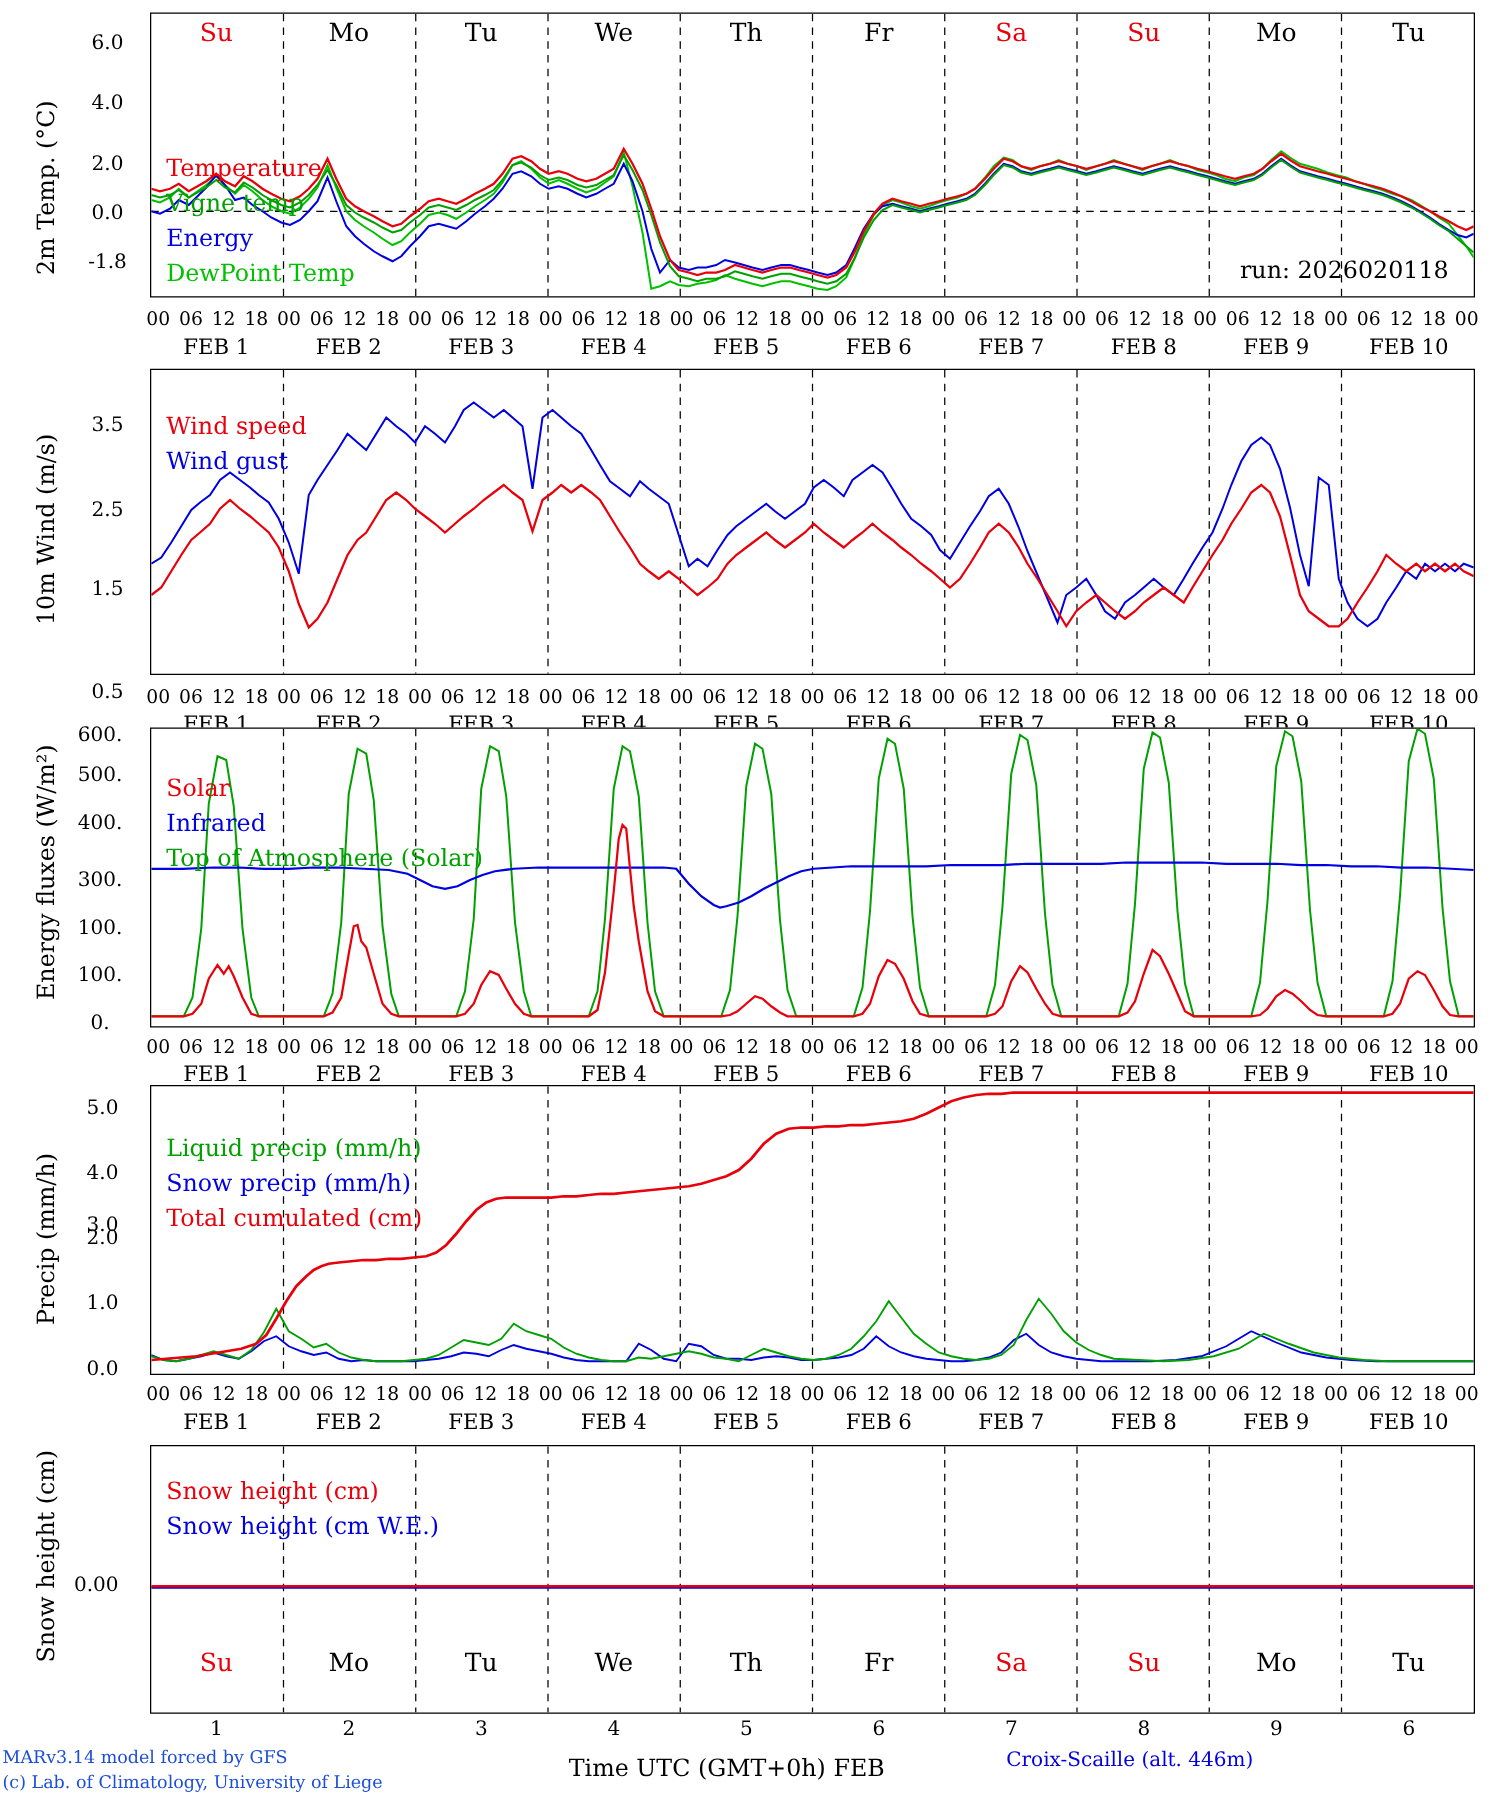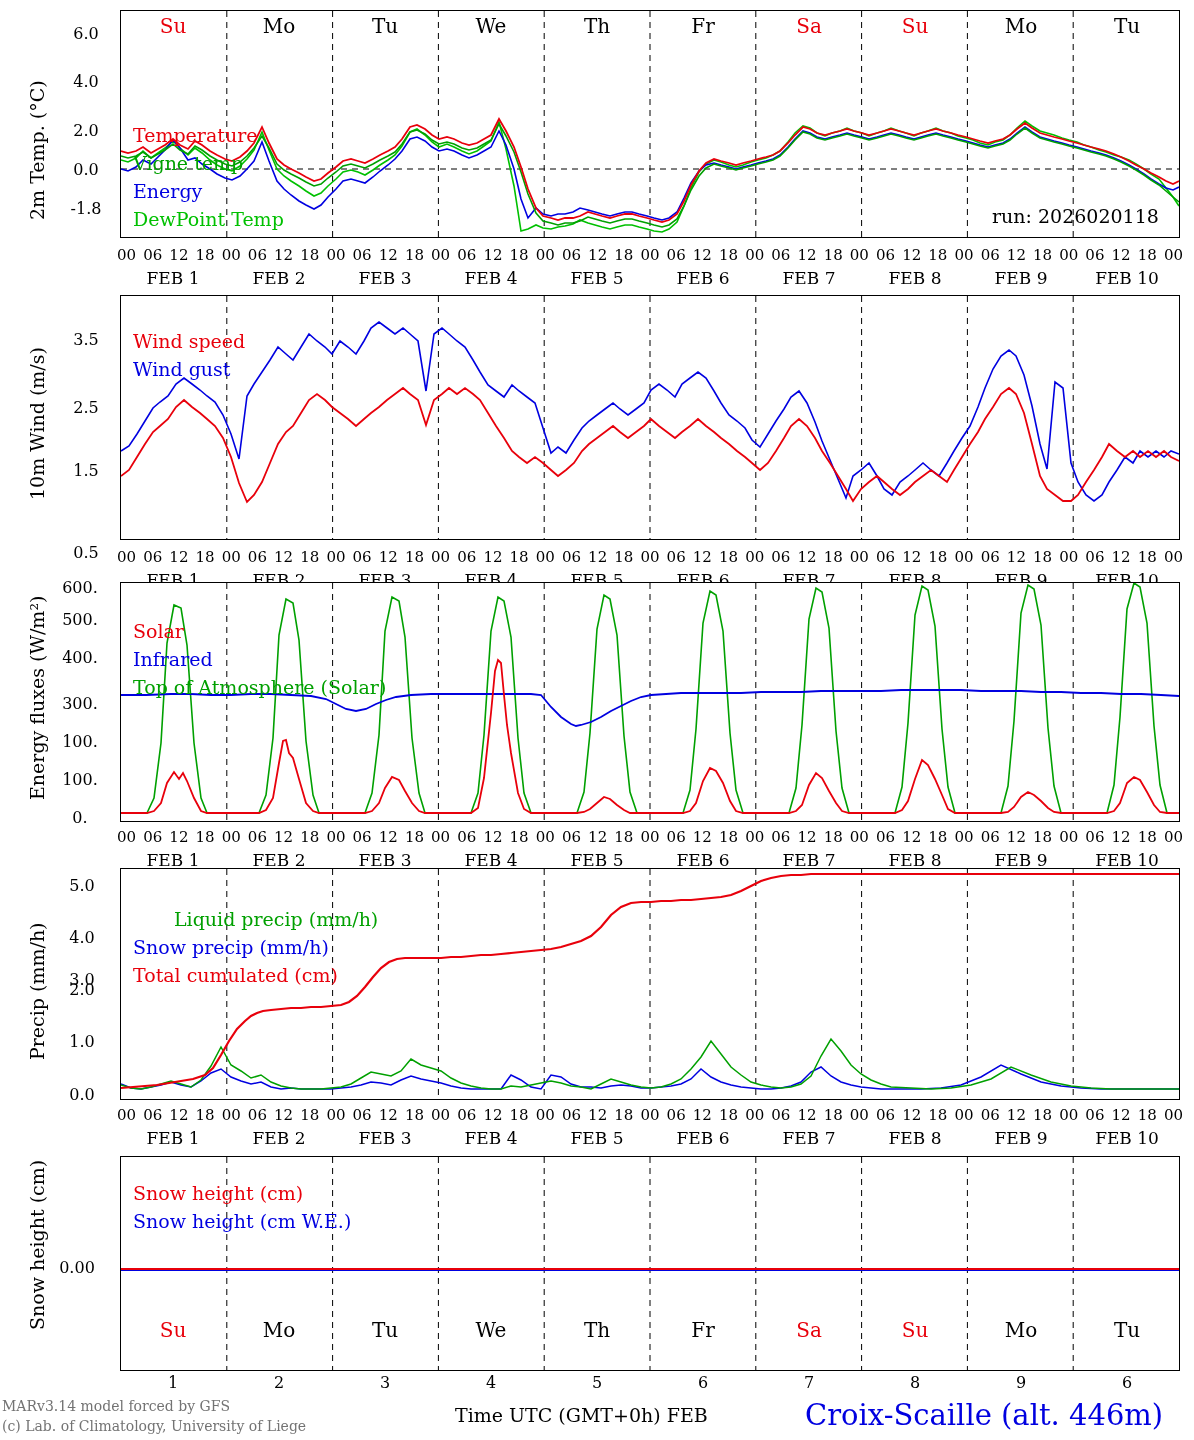--- a/index.html
+++ b/index.html
@@ -10,23 +10,23 @@
   .ylabel{position:absolute;transform-origin:0 0;transform:rotate(-90deg);font-size:19px;white-space:nowrap;}
   .legend{position:absolute;font-size:19px;white-space:nowrap;}
   .red{color:#e8000b;}
   .green{color:#00a000;}
   .blue{color:#0000e0;}
   .tickrow{position:absolute;font-size:15px;letter-spacing:0;white-space:nowrap;font-family:"DejaVu Serif",serif;}
   .daterow{position:absolute;font-size:17px;white-space:nowrap;}
   .dow{position:absolute;font-size:20px;white-space:nowrap;}
   .axisnum{position:absolute;font-size:16px;text-align:center;white-space:nowrap;}
   .runlabel{position:absolute;font-size:19px;white-space:nowrap;}
-  .footleft{position:absolute;font-size:14px;color:#737373;white-space:nowrap;}
+  .footleft{position:absolute;font-size:14px;color:#1d4ed8;white-space:nowrap;}
   .footcenter{position:absolute;font-size:19px;white-space:nowrap;}
-  .footright{position:absolute;font-size:29px;color:#0000e0;white-space:nowrap;}
+  .footright{position:absolute;font-size:16px;color:#0000e0;white-space:nowrap;}
   .daynum{position:absolute;font-size:16px;white-space:nowrap;}
 </style>
 </head>
 <body>
 
 <div class="panel">
   <div class="ylabel" style="left:26px;top:220px;">2m Temp. (°C)</div>
 
   <div class="axisnum" style="left:60px;top:199px;width:52px;">-1.8</div>
   <div class="axisnum" style="left:60px;top:160px;width:52px;">0.0</div>
@@ -336,21 +336,21 @@
       </g>
 
       <polyline fill="none" stroke="#0000e0" stroke-width="1.5" points="0,215 10,219 20,220 30,218 40,216 50,213 60,216 70,218 80,212 90,204 100,200 110,208 120,212 130,215 140,213 150,218 160,220 170,219 180,220 190,220 200,220 210,220 220,219 230,218 240,216 250,213 260,214 270,216 280,211 290,207 300,210 310,212 320,214 330,217 340,219 350,220 360,220 370,220 380,220 390,206 400,211 410,218 420,220 430,206 440,208 450,215 460,218 470,218 480,219 490,217 500,216 510,217 520,219 530,219 540,218 550,217 560,215 570,210 580,200 590,208 600,213 610,216 620,218 630,219 640,220 650,220 660,219 670,217 680,213 690,203 700,198 710,207 720,213 730,216 740,218 750,219 760,220 780,220 800,220 820,219 840,216 860,208 880,196 900,205 920,213 940,217 960,219 980,220 1000,220 1020,220 1040,220 1058,220"></polyline>
 
       <polyline fill="none" stroke="#00a000" stroke-width="1.5" points="0,216 10,219 20,220 30,218 40,215 50,212 60,215 70,218 80,211 90,197 100,178 110,196 120,202 130,209 140,206 150,213 160,217 170,219 180,220 190,220 200,220 210,219 220,218 230,215 240,209 250,203 260,205 270,207 280,202 290,190 300,196 310,199 320,202 330,209 340,214 350,217 360,219 370,220 380,220 390,217 400,218 410,216 420,214 430,212 440,214 450,217 460,218 470,220 480,215 490,210 500,213 510,216 520,218 530,219 540,218 550,215 560,210 570,200 580,188 590,172 600,185 610,198 620,206 630,213 640,216 650,218 660,219 670,218 680,215 690,207 700,187 710,170 720,182 730,196 740,205 750,211 760,215 770,218 790,219 810,220 830,219 850,216 870,210 890,198 910,206 930,213 950,217 970,219 990,220 1010,220 1030,220 1058,220"></polyline>
 
       <polyline fill="none" stroke="#e8000b" stroke-width="2.2" points="0,219 12,218 24,217 36,216 48,214 60,212 72,210 84,206 92,199 100,186 108,172 116,160 124,152 130,147 136,144 142,142 150,141 160,140 170,139 180,139 190,138 200,138 210,137 220,136 228,133 236,127 244,118 252,108 260,99 268,93 276,90 284,89 296,89 310,89 320,89 330,88 340,88 350,87 360,86 370,86 380,85 390,84 400,83 410,82 420,81 430,80 440,78 450,75 460,72 470,67 480,58 490,46 500,38 510,34 520,33 530,33 540,32 550,32 560,31 570,31 580,30 590,29 600,28 610,26 620,22 630,17 640,12 650,9 660,7 670,6 680,6 690,5 700,5 710,5 720,5 730,5 740,5 760,5 780,5 800,5 820,5 840,5 860,5 880,5 900,5 920,5 940,5 960,5 980,5 1000,5 1020,5 1040,5 1058,5"></polyline>
     </svg>
   </div>
 
-  <div class="legend green" style="left:133px;top:908px;margin-left:41px;">Liquid precip (mm/h)</div>
+  <div class="legend green" style="left:133px;top:908px;">Liquid precip (mm/h)</div>
   <div class="legend blue" style="left:133px;top:936px;">Snow precip (mm/h)</div>
   <div class="legend red" style="left:133px;top:964px;">Total cumulated (cm)</div>
 
   <div class="tickrow" style="left:117px;top:1106px;width:1066px;display:flex;justify-content:space-between;">
     <span>00</span>
       <span>06</span>
       <span>12</span>
       <span>18</span>
       <span>00</span>
       <span>06</span>

